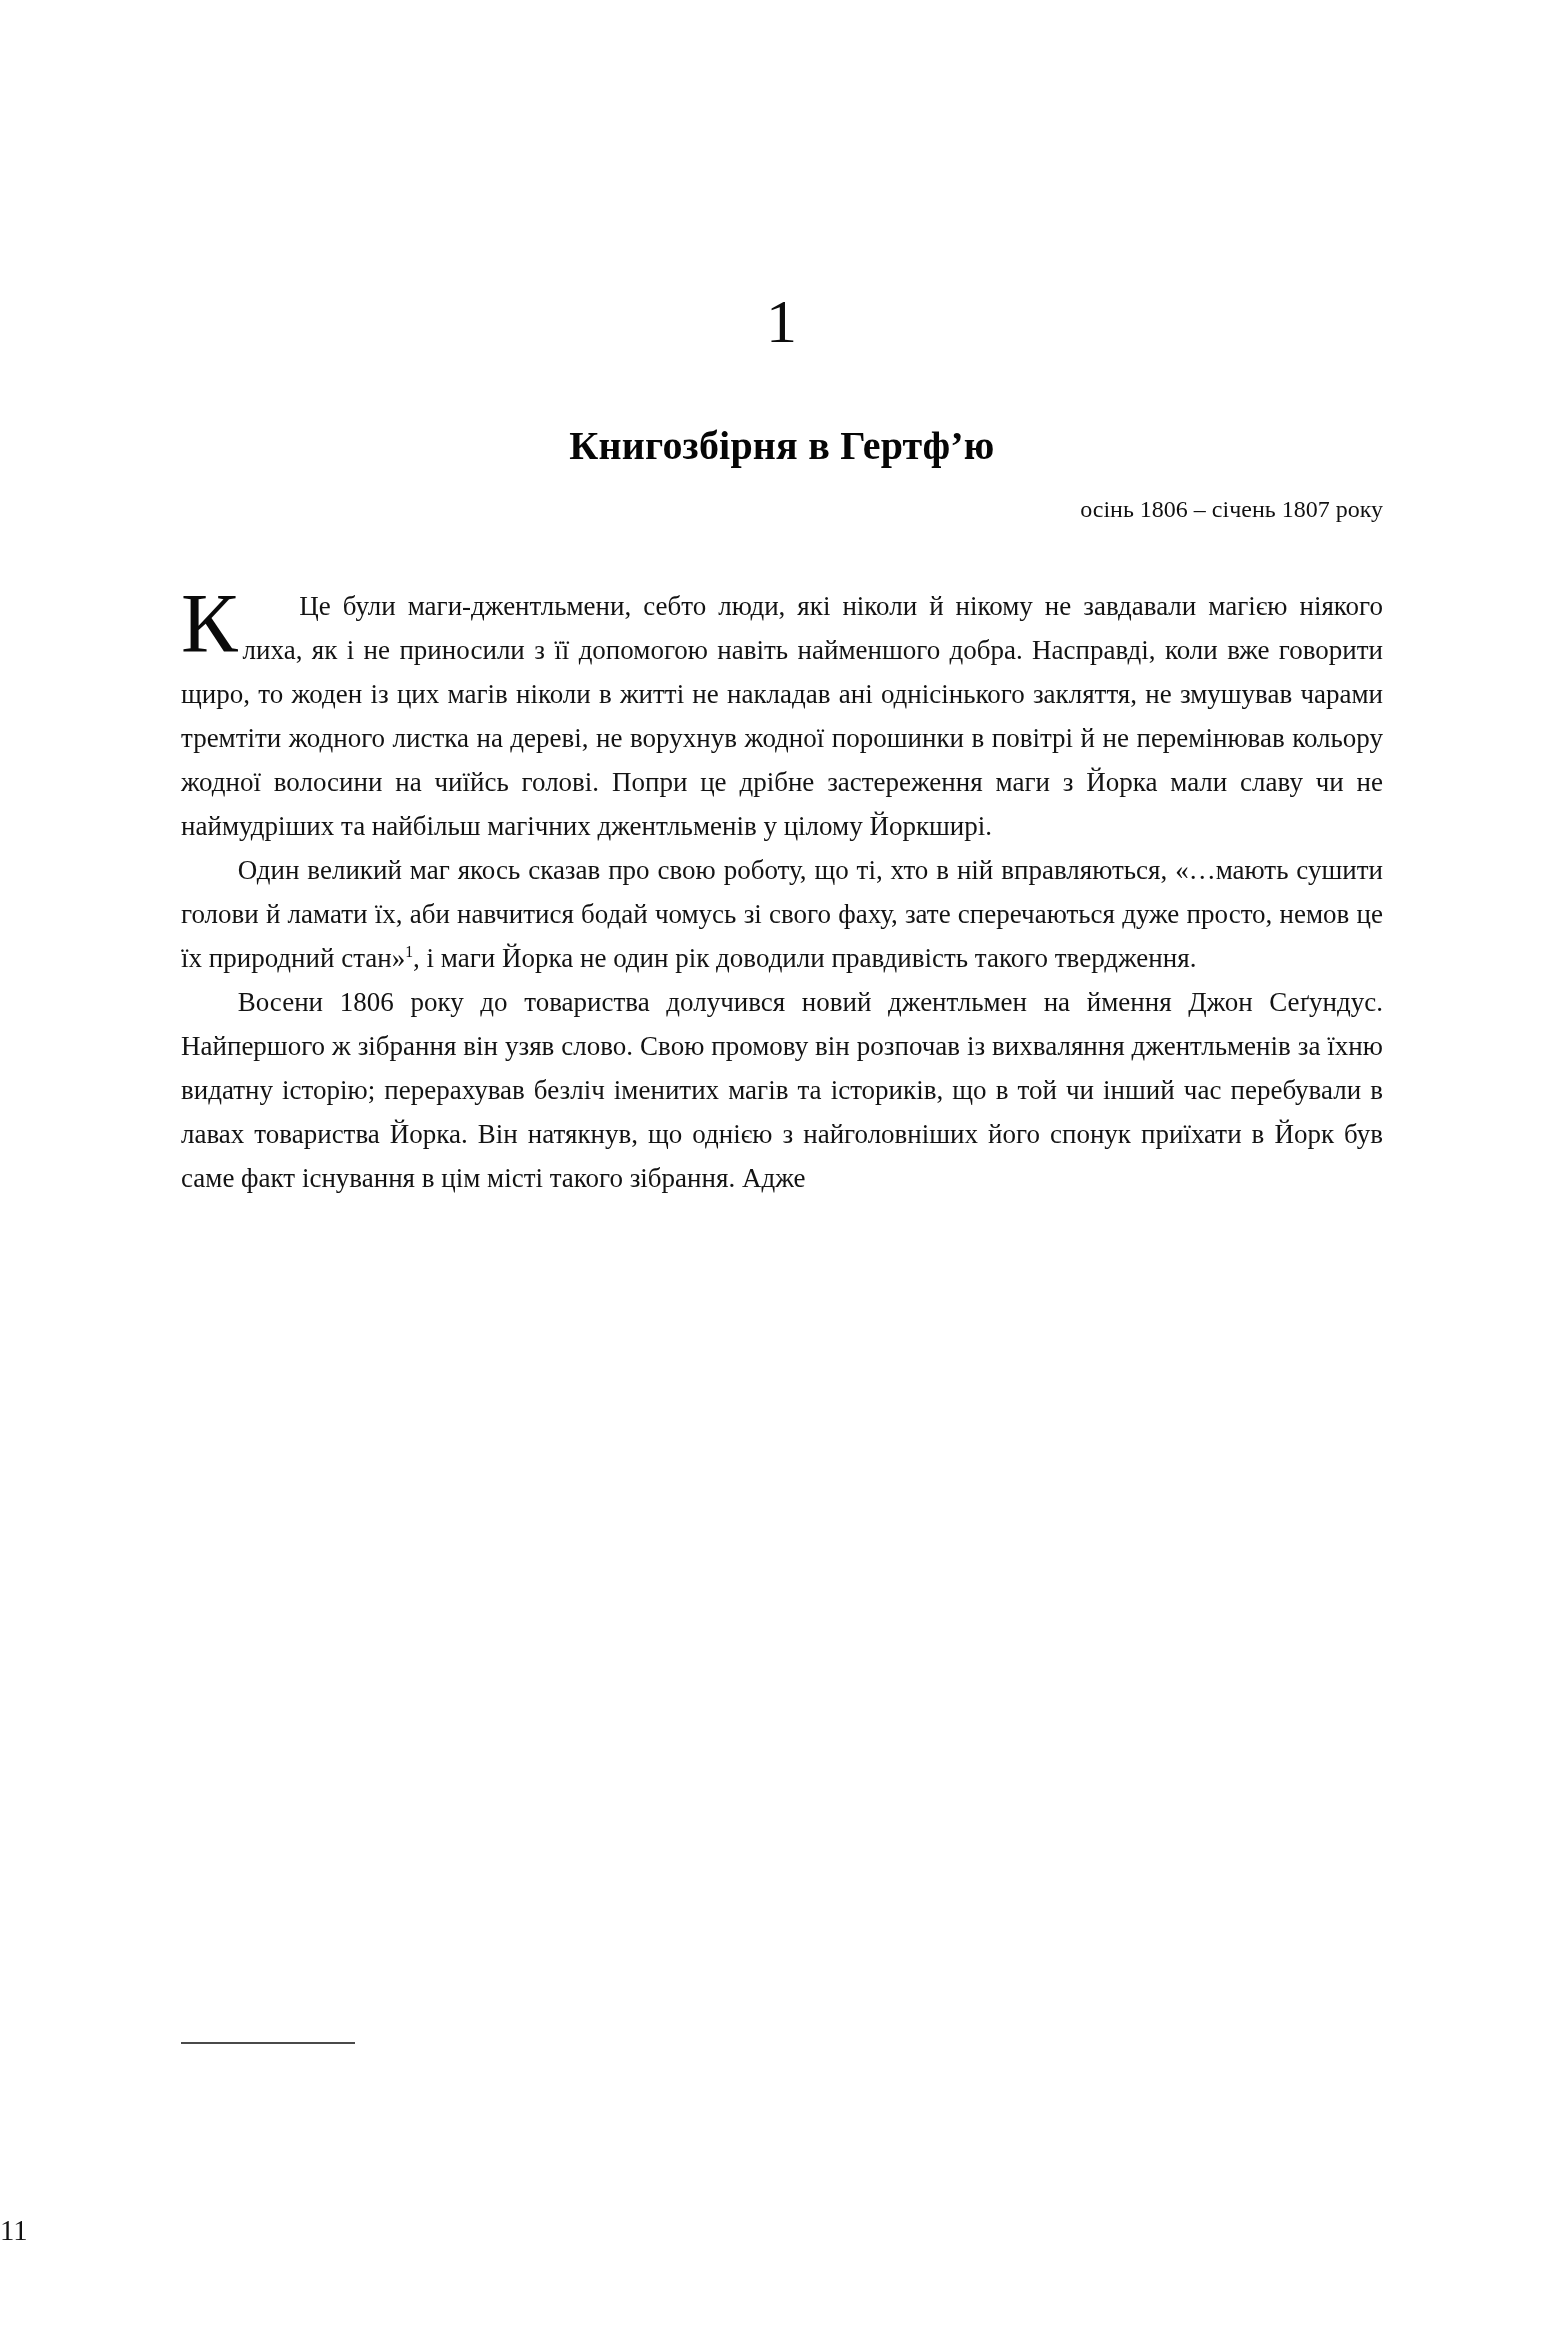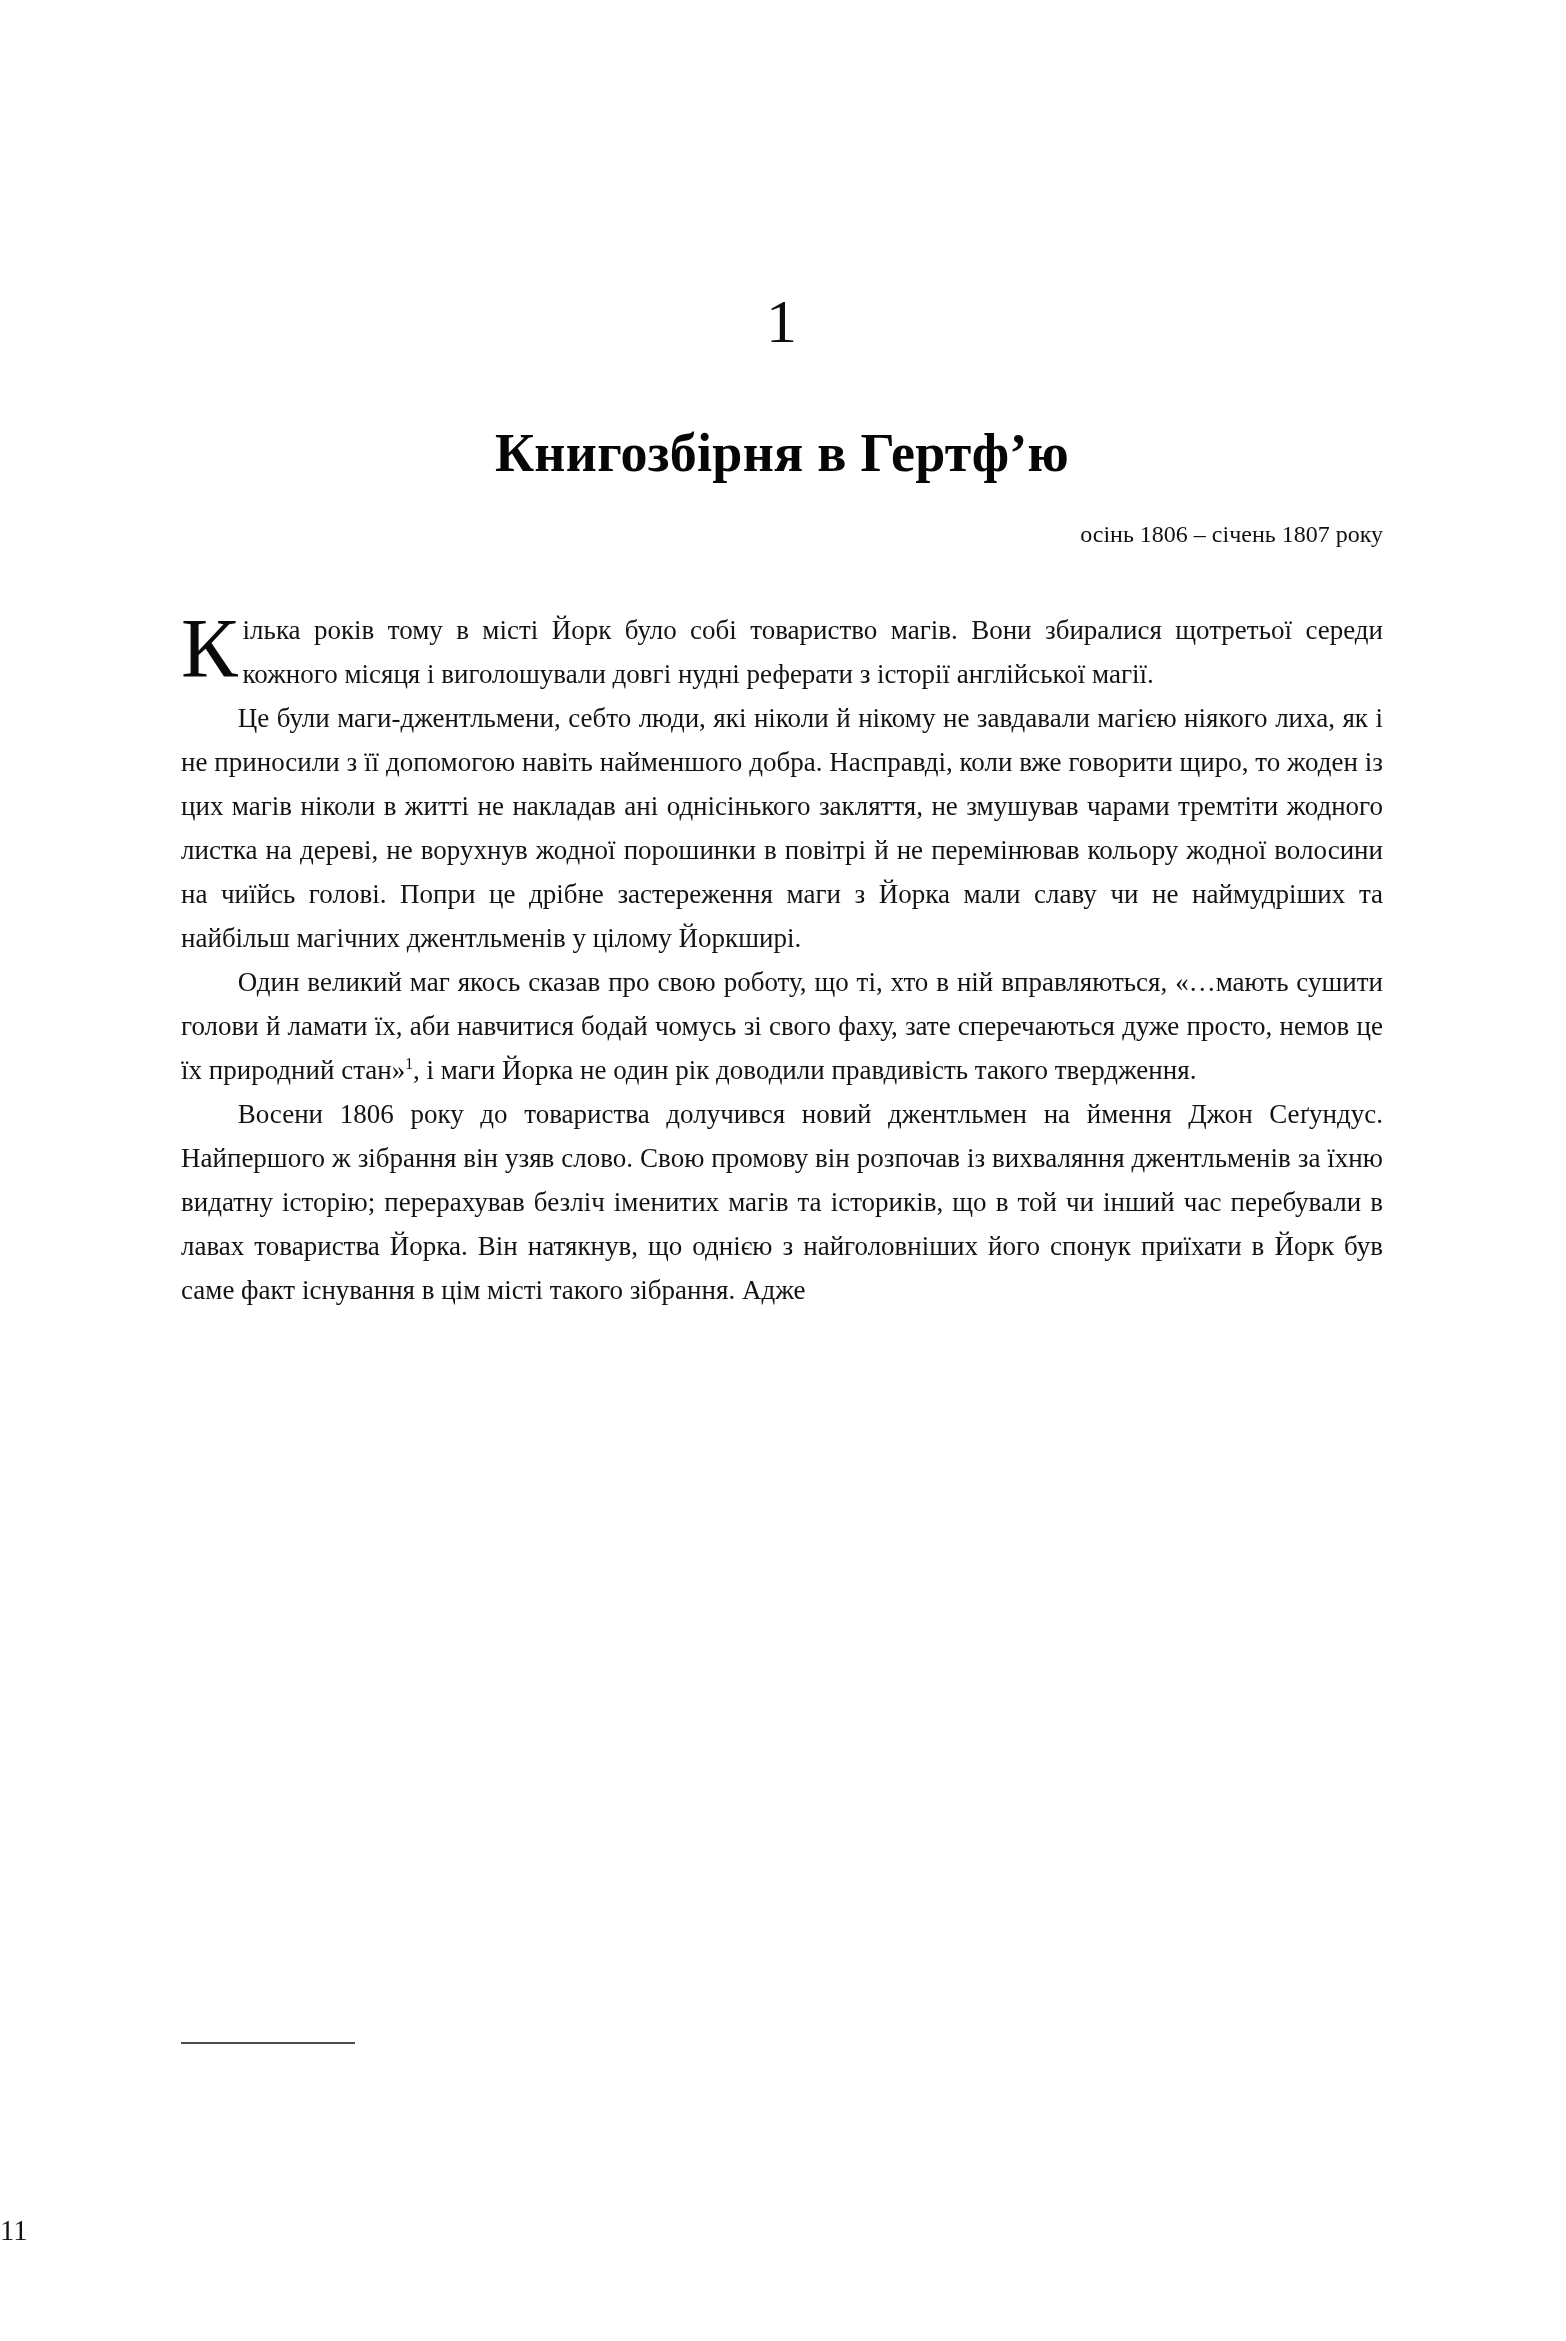--- a/index.html
+++ b/index.html
@@ -36,21 +36,21 @@
     line-height: 1;
     font-weight: 400;
     letter-spacing: 0.02em;
     padding-top: 290px;
     color: #0d0d0d;
   }
 
   
   .chapter-title {
     text-align: center;
-    font-size: 54px;
+    font-size: 40px;
     line-height: 1.1;
     font-weight: 700;
     margin-top: 72px;
     letter-spacing: 0.005em;
     color: #060606;
   }
 
   
   .chapter-subtitle {
     text-align: right;
@@ -149,21 +149,21 @@
   <div class="content">
 
     <div class="chapter-number">1</div>
 
     <h1 class="chapter-title">Книгозбірня в Гертф’ю</h1>
 
     <div class="chapter-subtitle">осінь 1806 – січень 1807 року</div>
 
     <div class="body-text">
 
-      <p class="first"><span class="dropcap">К</span><span>ілька років тому в місті Йорк було собі товариство магів. Вони збиралися щотретьої середи кожного місяця і виголошували довгі нудні реферати з історії англійської магії.</span></p>
+      <p class="first"><span class="dropcap">К</span></p>
 
       <p><span>Це були маги-джентльмени, себто люди, які ніколи й нікому не завдавали магією ніякого лиха, як і не приносили з її допомогою навіть найменшого добра. Насправді, коли вже говорити щиро, то жоден із цих магів ніколи в житті не накладав ані однісінького закляття, не змушував чарами тремтіти жодного листка на дереві, не ворухнув жодної порошинки в повітрі й не перемінював кольору жодної волосини на чиїйсь голові. Попри це дрібне застереження маги з Йорка мали славу чи не наймудріших та найбільш магічних джентльменів у цілому Йоркширі.</span></p>
 
       <p><span>Один великий маг якось сказав про свою роботу, що ті, хто в ній вправляються, «…мають сушити голови й ламати їх, аби навчитися бодай чомусь зі свого фаху, зате сперечаються дуже просто, немов це їх природний стан»</span><sup class="fn-ref">1</sup><span>, і маги Йорка не один рік доводили правдивість такого твердження.</span></p>
 
       <p><span>Восени 1806 року до товариства долучився новий джентльмен на ймення Джон Сеґундус. Найпершого ж зібрання він узяв слово. Свою промову він розпочав із вихваляння джентльменів за їхню видатну історію; перерахував безліч іменитих магів та істориків, що в той чи інший час перебували в лавах товариства Йорка. Він натякнув, що однією з найголовніших його спонук приїхати в Йорк був саме факт існування в цім місті такого зібрання. Адже</span></p>
 
     </div>
   </div>
 

